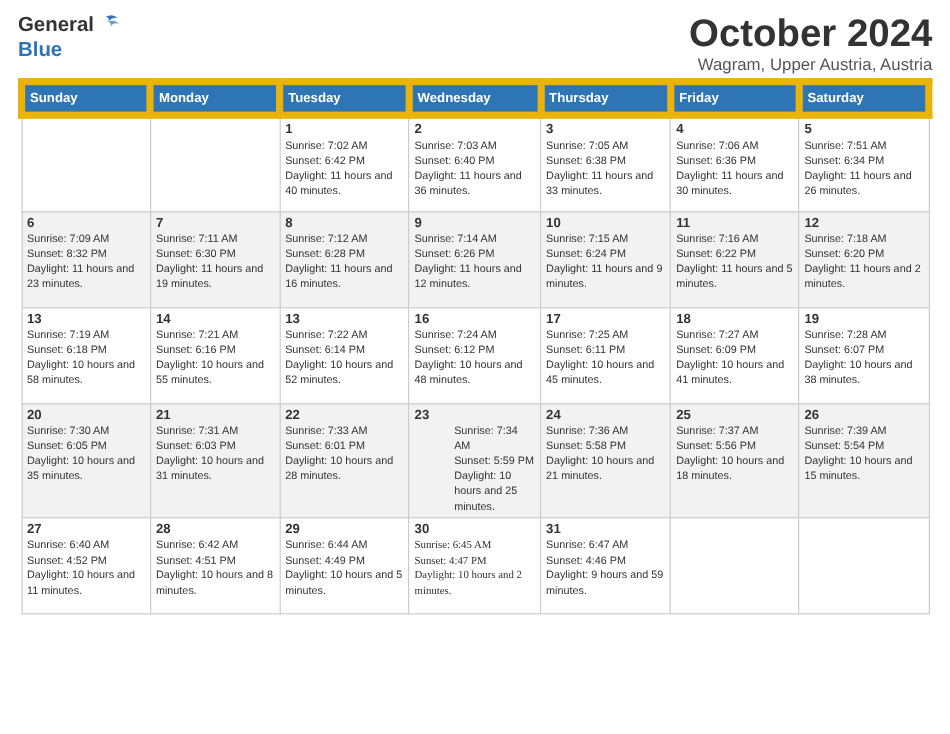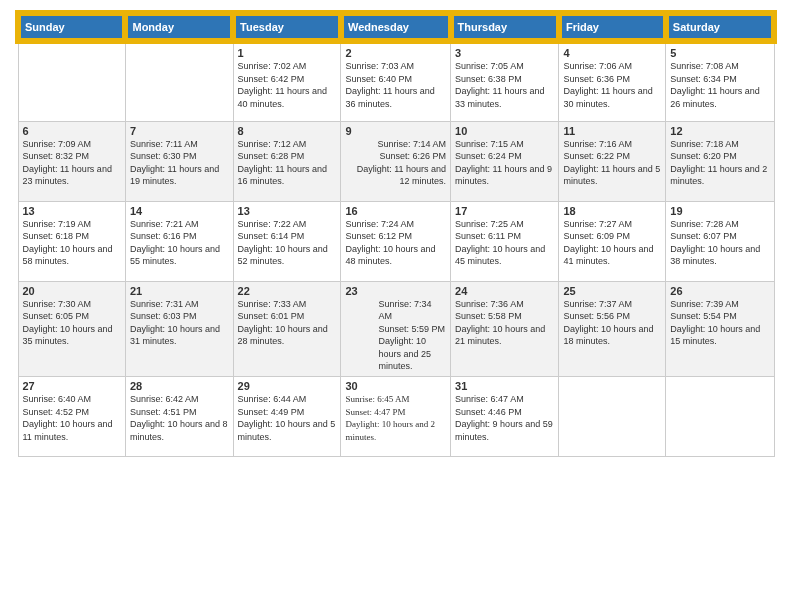--- a/index.html
+++ b/index.html
@@ -80,20 +80,38 @@
       color: #333;
     }
     .empty-cell {
       background: #fff !important;
     }
   </style>
 </head>
 <body>
 
 <div class="container">
+  <div class="header-row">
+    <div class="logo-container">
+      <div class="logo-text">
+        <div style="display:flex;align-items:center;">
+          <span style="font-size:17px;font-weight:bold;color:#333;">General</span>
+          <svg width="22" height="22" viewBox="0 0 22 22" style="margin-left:2px;">
+            <path d="M8,4 Q14,1 18,5 Q14,4 10,8 Q12,5 8,4Z" fill="#2e75b6"></path>
+            <path d="M10,8 Q16,6 19,10 Q15,8 12,12 Q13,9 10,8Z" fill="#2e75b6" opacity="0.7"></path>
+          </svg>
+        </div>
+        <span style="font-size:17px;font-weight:bold;color:#2e75b6;">Blue</span>
+      </div>
+    </div>
+    <div class="title-block">
+      <div class="month-title">October 2024</div>
+      <div class="location-title">Wagram, Upper Austria, Austria</div>
+    </div>
+  </div>
 
   <table>
     <thead>
       <tr id="header-row">
       <th>Sunday</th>
           <th>Monday</th>
           <th>Tuesday</th>
           <th>Wednesday</th>
           <th>Thursday</th>
           <th>Friday</th>
@@ -123,21 +141,21 @@
 Daylight: 11 hours and 33 minutes.</div>
           </td>
           <td>
             <span class="day-num">4</span>
             <div class="day-info" style="white-space: pre-line;">Sunrise: 7:06 AM
 Sunset: 6:36 PM
 Daylight: 11 hours and 30 minutes.</div>
           </td>
           <td>
             <span class="day-num">5</span>
-            <div class="day-info" style="white-space: pre-line;">Sunrise: 7:08 AM
+            <div class="day-info" style="white-space: pre-line;">Sunrise: 7:51 AM
 Sunset: 6:34 PM
 Daylight: 11 hours and 26 minutes.</div>
           </td>
         </tr>
         <tr>
           <td>
             <span class="day-num">6</span>
             <div class="day-info" style="white-space: pre-line;">Sunrise: 7:09 AM
 Sunset: 8:32 PM
 Daylight: 11 hours and 23 minutes.</div>
@@ -149,21 +167,21 @@
 Daylight: 11 hours and 19 minutes.</div>
           </td>
           <td>
             <span class="day-num">8</span>
             <div class="day-info" style="white-space: pre-line;">Sunrise: 7:12 AM
 Sunset: 6:28 PM
 Daylight: 11 hours and 16 minutes.</div>
           </td>
           <td>
             <span class="day-num">9</span>
-            <div class="day-info" style="white-space: pre-line; text-align: right;">Sunrise: 7:14 AM
+            <div class="day-info" style="white-space: pre-line;">Sunrise: 7:14 AM
 Sunset: 6:26 PM
 Daylight: 11 hours and 12 minutes.</div>
           </td>
           <td>
             <span class="day-num">10</span>
             <div class="day-info" style="white-space: pre-line;">Sunrise: 7:15 AM
 Sunset: 6:24 PM
 Daylight: 11 hours and 9 minutes.</div>
           </td>
           <td>

